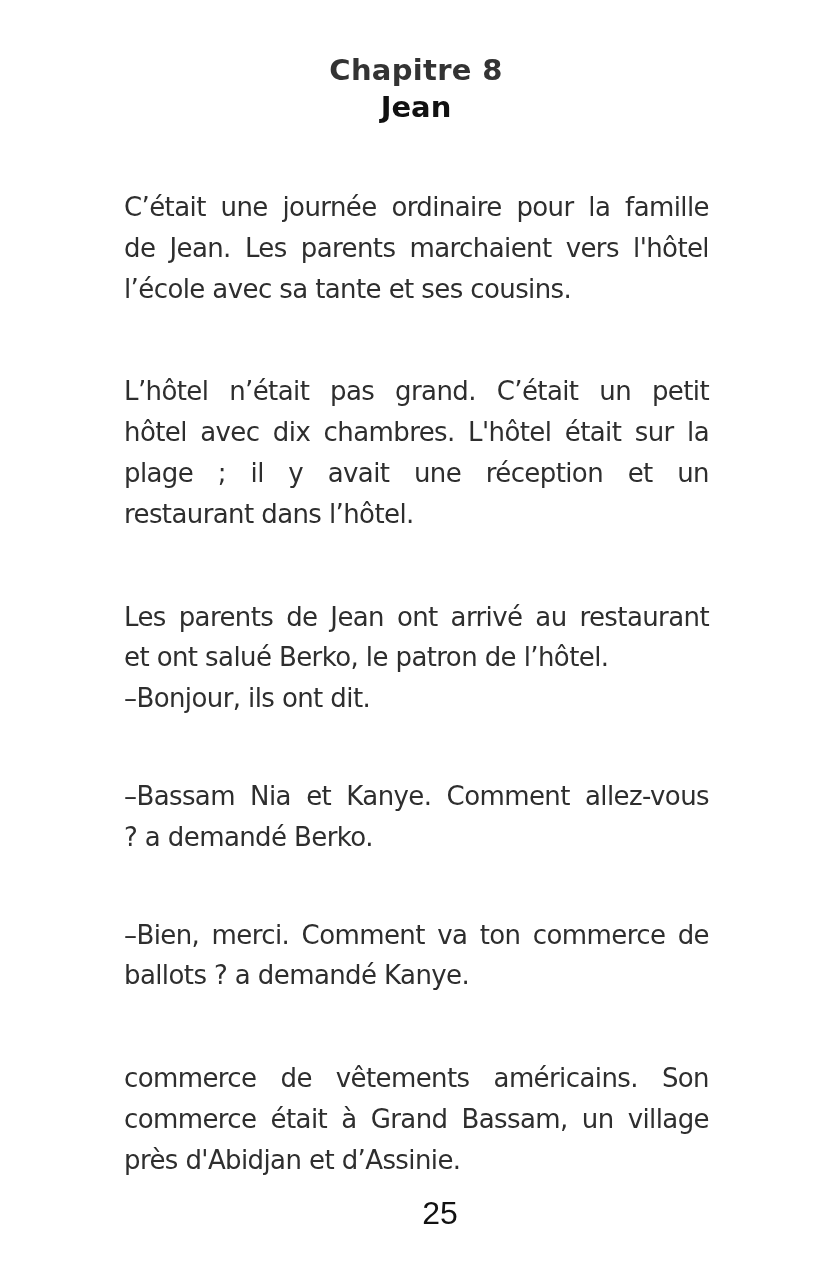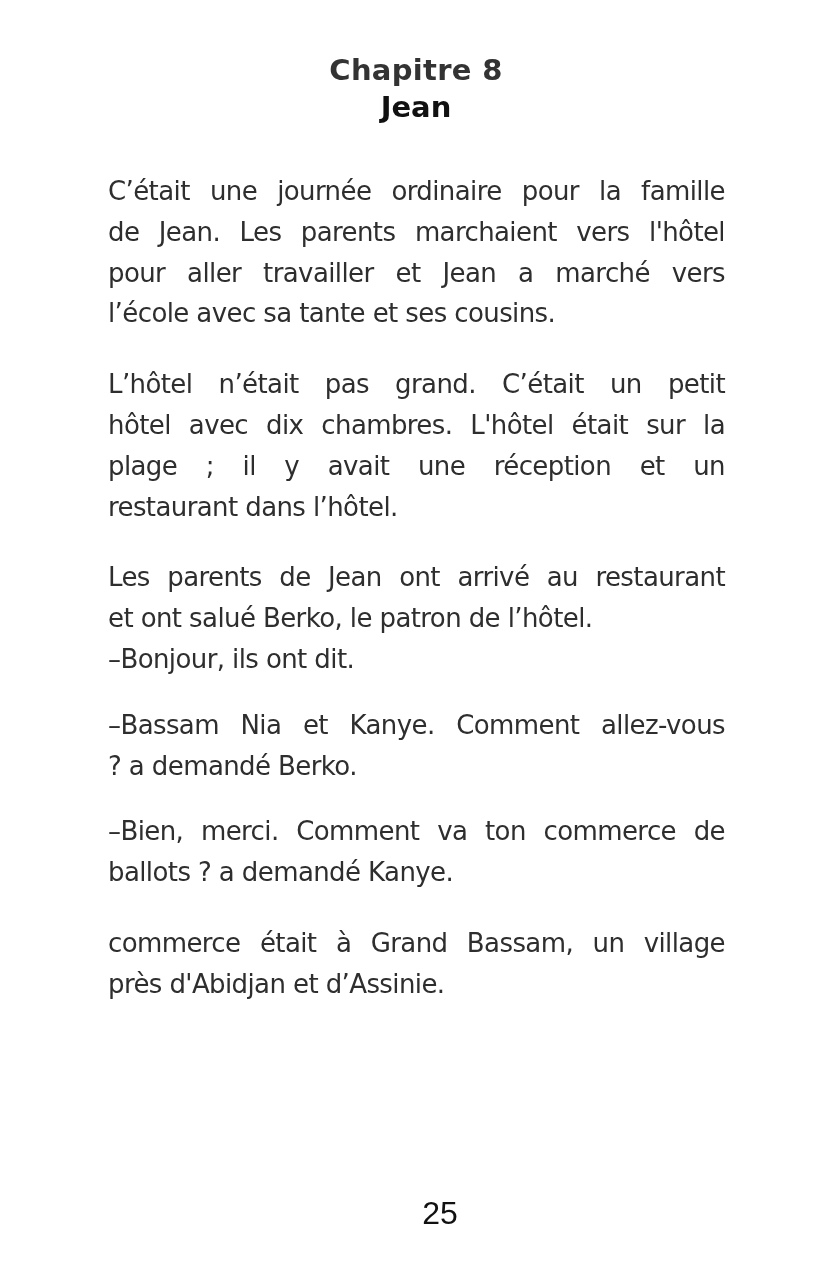--- a/index.html
+++ b/index.html
@@ -2,39 +2,38 @@
 <html><head>
 <meta charset="utf-8">
 <style>
   html, body { margin: 0; padding: 0; background: #ffffff; }
   body { width: 822px; height: 1264px; position: relative; overflow: hidden; }
   .page { position: absolute; left: 0; top: 0; width: 664px; height: 1264px; background: #fff; }
   .heading { position: absolute; left: 0; width: 832px; text-align: center; font-family: "DejaVu Sans", sans-serif; font-weight: bold; }
   .chap { top: 53px; font-size: 29px; color: #333333; letter-spacing: 0.3px; }
   .name { top: 90px; font-size: 29px; color: #111111; }
   .body { position: absolute; left: 108px; width: 617px; top: 171px; font-family: "DejaVu Sans", sans-serif; font-size: 26px; line-height: 40.8px; color: #2e2e2e; letter-spacing: -0.6px; word-spacing: 0px; }
-  .body p { margin: 0; text-align: justify; text-align-last: left; }
+  .body p { margin: 16px; text-align: justify; text-align-last: left; }
   .gap-l { height: 30px; }
   .gap-s { height: 25px; }
   .line { display: block; text-align: justify; text-align-last: justify; white-space: nowrap; }
   .line.end { text-align-last: left; }
   .pnum { position: absolute; top: 1195px; left: 400px; width: 80px; text-align: center; font-family: "Liberation Sans", sans-serif; font-size: 32px; color: #111; }
 </style>
 </head>
 <body>
 
 <div class="page">
   <div class="heading chap">Chapitre 8</div>
   <div class="heading name">Jean</div>
 
   <div class="body">
     <p>
       <span class="line">C’était une journée ordinaire pour la famille</span>
       <span class="line">de Jean. Les parents marchaient vers l'hôtel</span>
-      <span class="line">pour aller travailler et Jean a marché vers</span>
       <span class="line end">l’école avec sa tante et ses cousins.</span>
     </p>
     <div class="gap-l"></div>
     <p>
       <span class="line">L’hôtel n’était pas grand. C’était un petit</span>
       <span class="line">hôtel avec dix chambres. L'hôtel était sur la</span>
       <span class="line">plage ; il y avait une réception et un</span>
       <span class="line end">restaurant dans l’hôtel.</span>
     </p>
     <div class="gap-l"></div>
@@ -48,19 +47,20 @@
       <span class="line">–Bassam Nia et Kanye. Comment allez-vous</span>
       <span class="line end">? a demandé Berko.</span>
     </p>
     <div class="gap-s"></div>
     <p>
       <span class="line">–Bien, merci. Comment va ton commerce de</span>
       <span class="line end">ballots ? a demandé Kanye.</span>
     </p>
     <div class="gap-l"></div>
     <p>
+      <span class="line">commerce de vêtements américains. Son</span>
       <span class="line">commerce était à Grand Bassam, un village</span>
       <span class="line end">près d'Abidjan et d’Assinie.</span>
     </p>
   </div>
 
   <div class="pnum">25</div>
 </div>
 
 </body></html>

